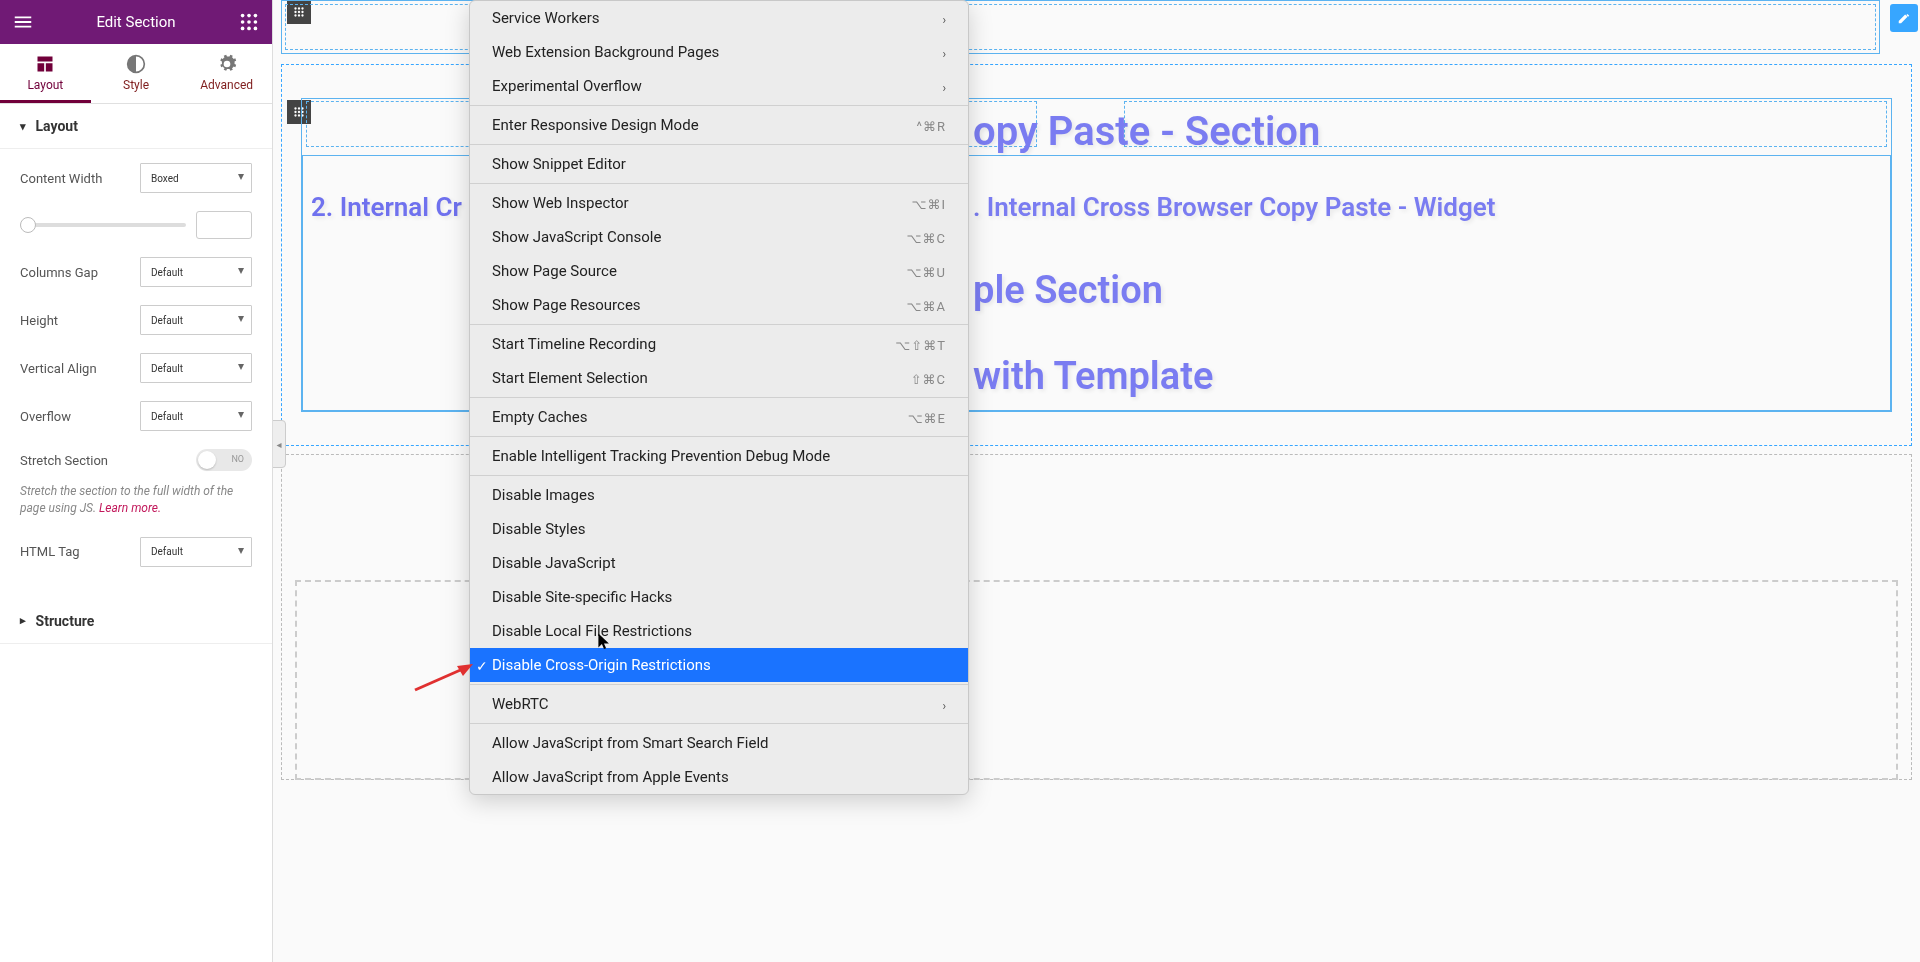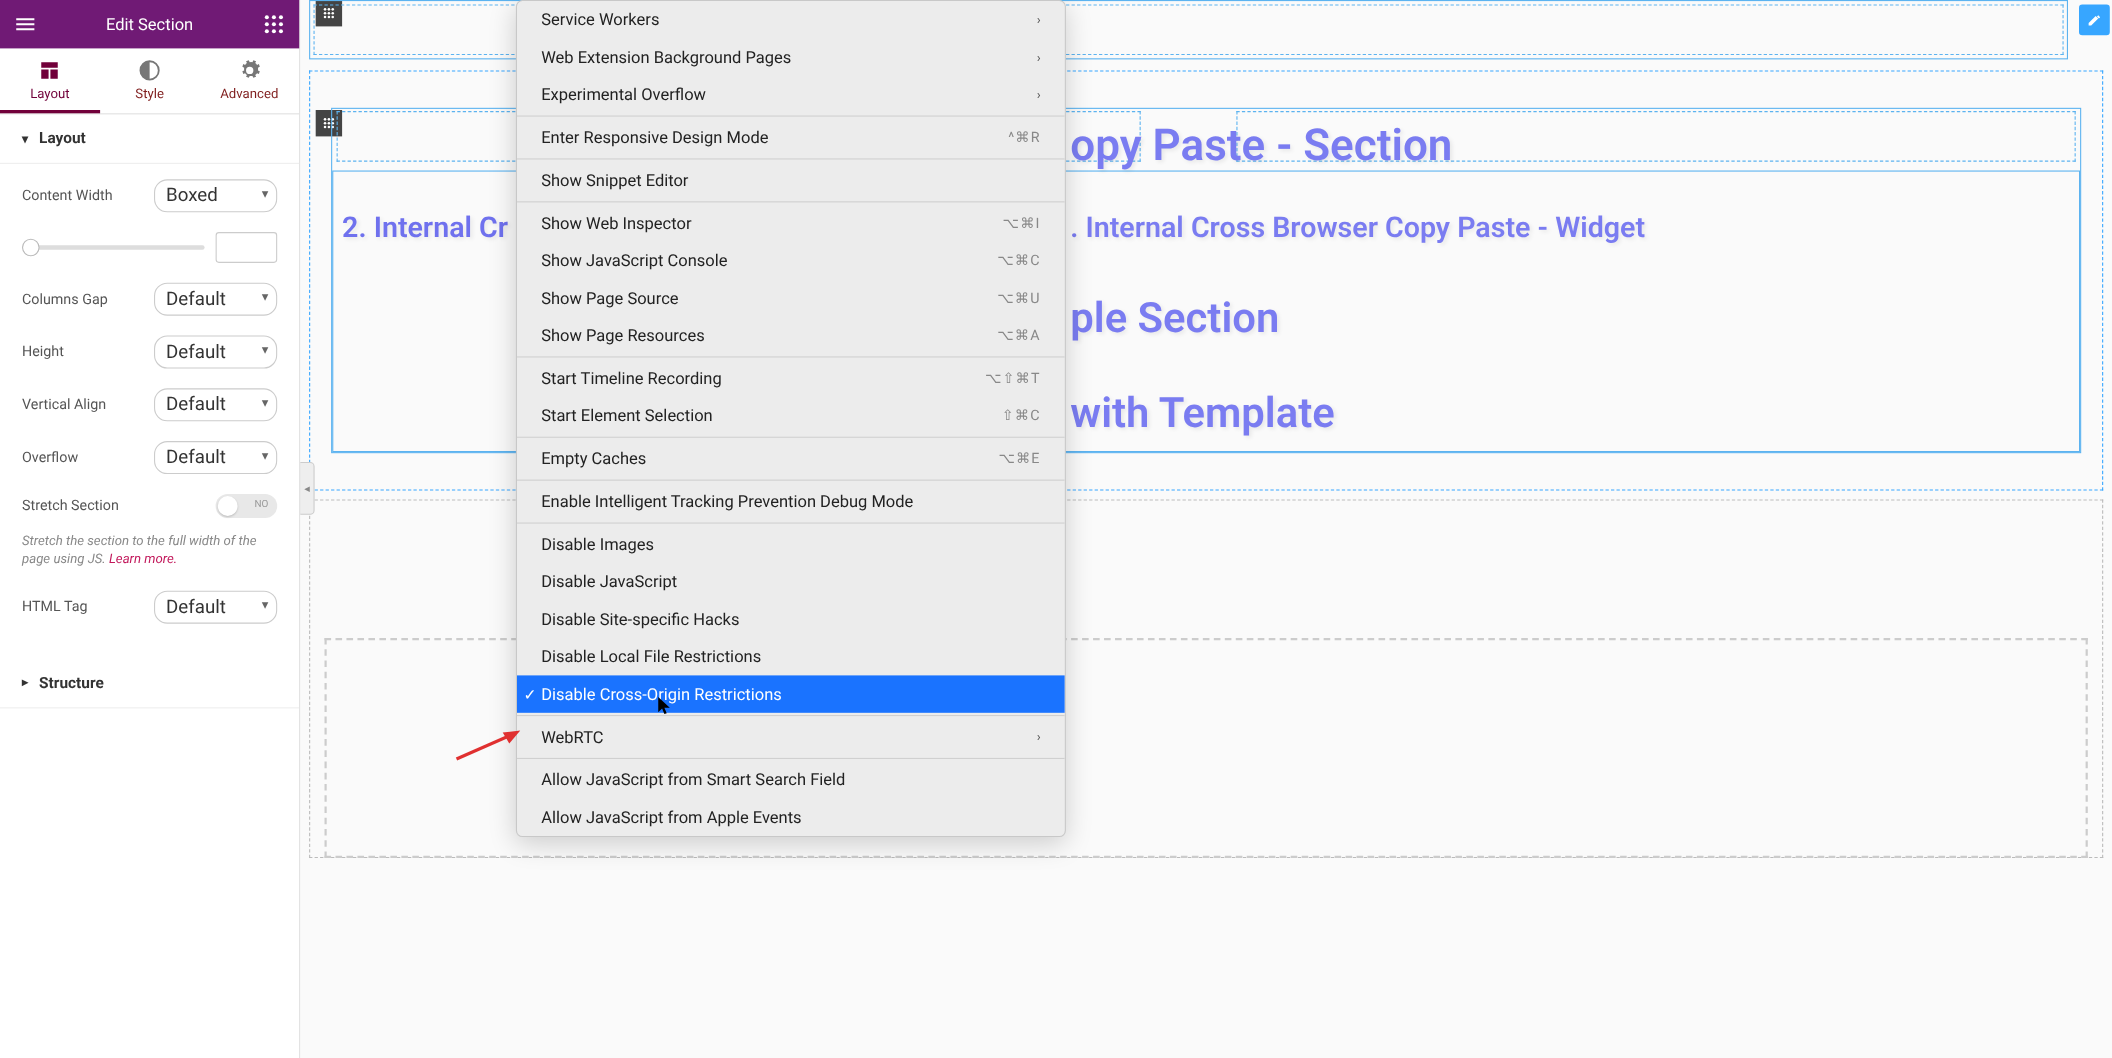--- a/index.html
+++ b/index.html
@@ -24,21 +24,21 @@
 
 .panel-body { padding: 0; overflow-y: auto; flex: 1; }
 
 .collapsible-header { display: flex; align-items: center; padding: 14px 20px; font-weight: 700; font-size: 14px; color: #333; cursor: pointer; border-bottom: 1px solid #eee; }
 .collapsible-header .chev { margin-right: 10px; font-size: 11px; }
 
 .controls { padding: 14px 20px; }
 .control-row { display: flex; align-items: center; justify-content: space-between; margin-bottom: 18px; gap: 20px; }
 .control-label { font-size: 13px; color: #555; }
 .select-wrap { position: relative; }
-.select { width: 112px; height: 30px; border: 1px solid #ccc; border-radius: 12px; background: #fff; padding: 0 28px 0 10px; font-size: 17px; color: #333; appearance: none; cursor: pointer; }
+.select { width: 112px; height: 30px; border: 1px solid #ccc; border-radius: 1px; background: #fff; padding: 0 28px 0 10px; font-size: 10px; color: #333; appearance: none; cursor: pointer; }
 .select-wrap::after { content: "▾"; position: absolute; right: 8px; top: 6px; pointer-events: none; color: #666; font-size: 12px; }
 
 .slider-row { display: flex; align-items: center; gap: 10px; margin-bottom: 18px; }
 .slider { flex: 1; appearance: none; height: 4px; background: #ddd; border-radius: 2px; cursor: pointer; }
 .slider::-webkit-slider-thumb { appearance: none; width: 16px; height: 16px; border-radius: 50%; background: #fff; border: 1px solid #bbb; cursor: pointer; }
 .num-input { width: 56px; height: 28px; border: 1px solid #ccc; border-radius: 3px; font-size: 12px; text-align: left; padding-left: 6px; }
 
 .toggle-row { display: flex; align-items: center; justify-content: space-between; margin-bottom: 12px; }
 .toggle { width: 56px; height: 22px; border-radius: 11px; background: #e8e8e8; position: relative; cursor: pointer; }
 .toggle::after { content: attr(data-off); font-size: 9px; color: #999; position: absolute; right: 8px; top: 5px; }
@@ -73,21 +73,21 @@
 .ct1 { top: 108px; left: 700px; font-size: 40px; }
 .ct2 { top: 192px; left: 38px; font-size: 26px; color: #6f71ee; }
 .ct3 { top: 192px; left: 700px; font-size: 26px; }
 .ct4 { top: 268px; left: 700px; font-size: 38px; }
 .ct5 { top: 354px; left: 700px; font-size: 38px; }
 
 .collapse-toggle { position: absolute; left: -1px; top: 420px; width: 14px; height: 48px; background: #eee; border: 1px solid #ccc; border-radius: 0 4px 4px 0; display:flex; align-items:center; justify-content:center; cursor:pointer; color:#888; font-size:10px; }
 
 
 .ctx-menu { position: absolute; top: 0; left: 196px; width: 500px; background: #ececec; border: 1px solid #c8c8c8; border-radius: 6px; box-shadow: 0 6px 24px rgba(0,0,0,0.18); font-size: 15px; color: #222; overflow: hidden; }
-.ctx-item { display: flex; align-items: center; justify-content: space-between; padding: 8px 22px; cursor: default; }
+.ctx-item { display: flex; align-items: flex-end; justify-content: space-between; padding: 8px 22px; cursor: default; }
 .ctx-item.interactive { cursor: pointer; }
 .ctx-item.selected { background: #1a73ff; color: #fff; }
 .ctx-sep { height: 1px; background: #d0d0d0; margin: 2px 0; }
 .ctx-label { flex: 1; }
 .ctx-shortcut { font-size: 13px; color: #888; margin-left: 12px; letter-spacing: 1px; }
 .ctx-chevron { font-size: 12px; color: #555; margin-left: 12px; }
 .ctx-check { position: absolute; left: 6px; font-size: 14px; }
 .ctx-item.selected .ctx-check { color: #fff; }
 
 
@@ -315,20 +315,23 @@
         </div>
         <div class="ctx-sep"></div>
         <div class="ctx-item interactive" style="position: relative;">
           <span class="ctx-label">Enable Intelligent Tracking Prevention Debug Mode</span>
         </div>
         <div class="ctx-sep"></div>
         <div class="ctx-item interactive" style="position: relative;">
           <span class="ctx-label">Disable Images</span>
         </div>
         <div class="ctx-item interactive" style="position: relative;">
+          <span class="ctx-label">Disable Styles</span>
+        </div>
+        <div class="ctx-item interactive" style="position: relative;">
           <span class="ctx-label">Disable JavaScript</span>
         </div>
         <div class="ctx-item interactive" style="position: relative;">
           <span class="ctx-label">Disable Site-specific Hacks</span>
         </div>
         <div class="ctx-item interactive" style="position: relative;">
           <span class="ctx-label">Disable Local File Restrictions</span>
         </div>
         <div class="ctx-item interactive selected" style="position: relative;">
           <span class="ctx-check">✓</span>

